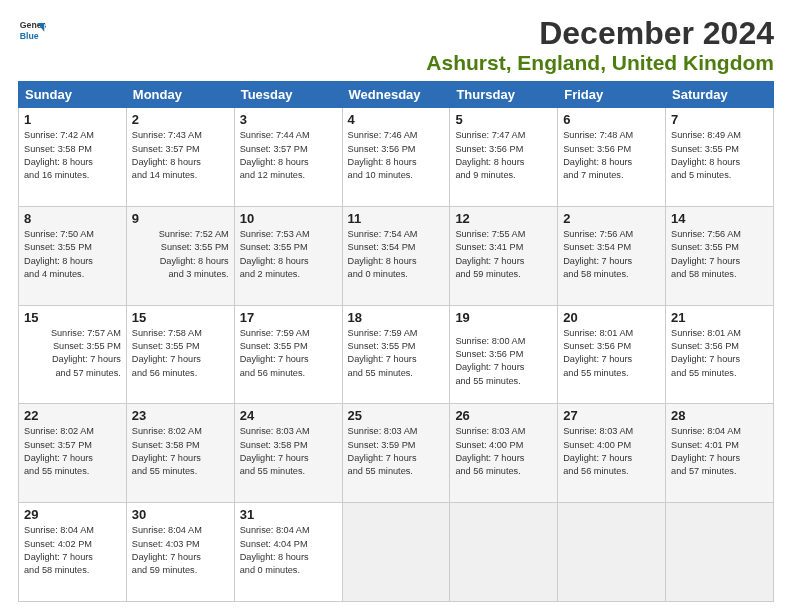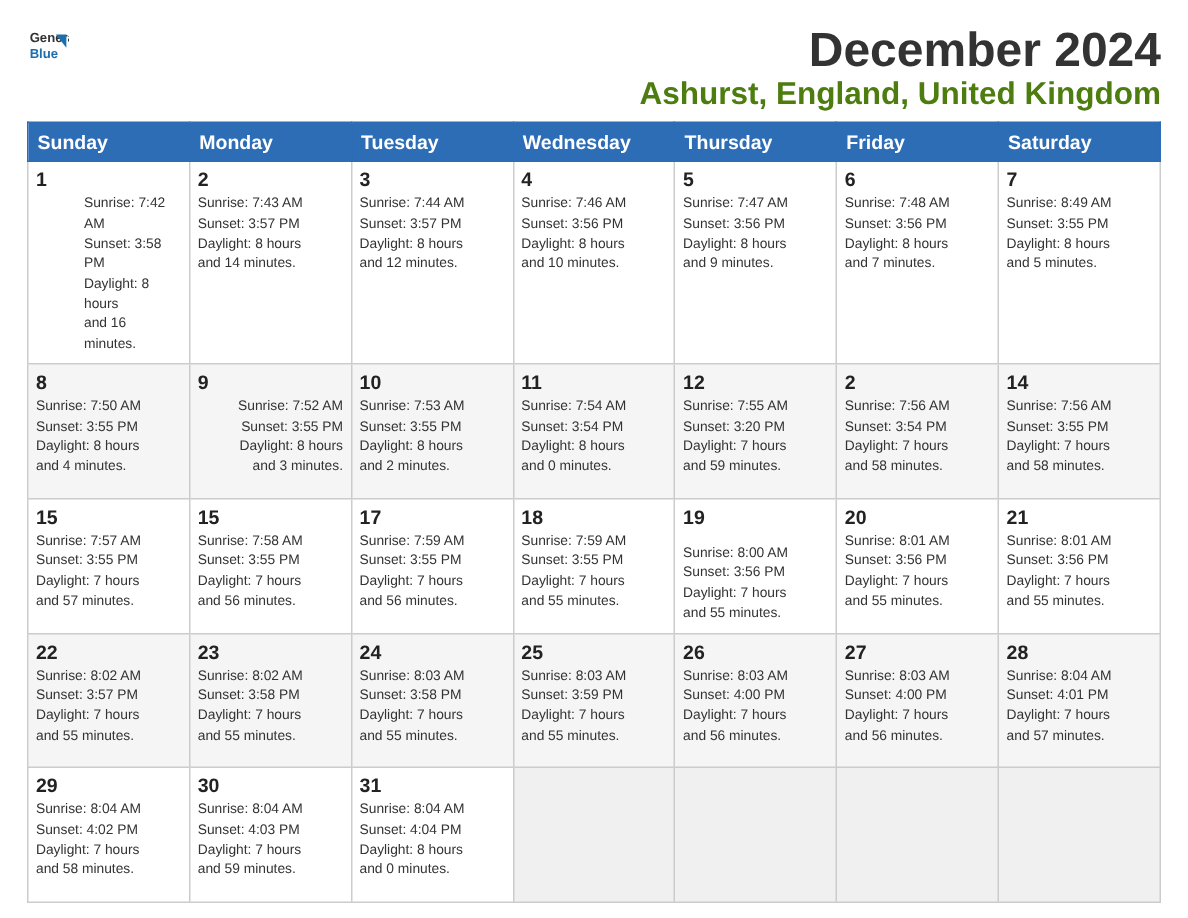--- a/index.html
+++ b/index.html
@@ -117,21 +117,21 @@
           <th>Wednesday</th>
           <th>Thursday</th>
           <th>Friday</th>
           <th>Saturday</th>
         </tr>
     </thead>
     <tbody id="calendar-body">
     <tr>
           <td>
             <span class="day-num">1</span>
-            <div class="day-info" style="white-space: pre-line; margin-left: 32px;">Sunrise: 7:42 AM
+            <div class="day-info" style="white-space: pre-line;">Sunrise: 7:42 AM
 Sunset: 3:58 PM
 Daylight: 8 hours
 and 16 minutes.</div>
           </td>
           <td>
             <span class="day-num">2</span>
             <div class="day-info" style="white-space: pre-line;">Sunrise: 7:43 AM
 Sunset: 3:57 PM
 Daylight: 8 hours
 and 14 minutes.</div>
@@ -197,21 +197,21 @@
           <td>
             <span class="day-num">11</span>
             <div class="day-info" style="white-space: pre-line;">Sunrise: 7:54 AM
 Sunset: 3:54 PM
 Daylight: 8 hours
 and 0 minutes.</div>
           </td>
           <td>
             <span class="day-num">12</span>
             <div class="day-info" style="white-space: pre-line;">Sunrise: 7:55 AM
-Sunset: 3:20 PM
+Sunset: 3:41 PM
 Daylight: 7 hours
 and 59 minutes.</div>
           </td>
           <td>
             <span class="day-num">2</span>
             <div class="day-info" style="white-space: pre-line;">Sunrise: 7:56 AM
 Sunset: 3:54 PM
 Daylight: 7 hours
 and 58 minutes.</div>
           </td>
@@ -219,21 +219,21 @@
             <span class="day-num">14</span>
             <div class="day-info" style="white-space: pre-line;">Sunrise: 7:56 AM
 Sunset: 3:55 PM
 Daylight: 7 hours
 and 58 minutes.</div>
           </td>
         </tr>
         <tr>
           <td>
             <span class="day-num">15</span>
-            <div class="day-info" style="white-space: pre-line;">Sunrise: 7:57 AM
+            <div class="day-info" style="white-space: pre-line; text-align: right;">Sunrise: 7:57 AM
 Sunset: 3:55 PM
 Daylight: 7 hours
 and 57 minutes.</div>
           </td>
           <td>
             <span class="day-num">15</span>
             <div class="day-info" style="white-space: pre-line;">Sunrise: 7:58 AM
 Sunset: 3:55 PM
 Daylight: 7 hours
 and 56 minutes.</div>

